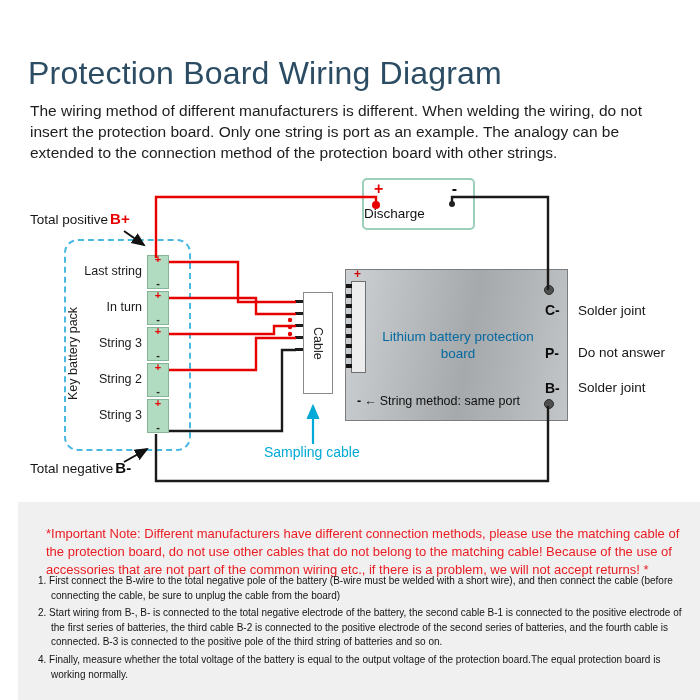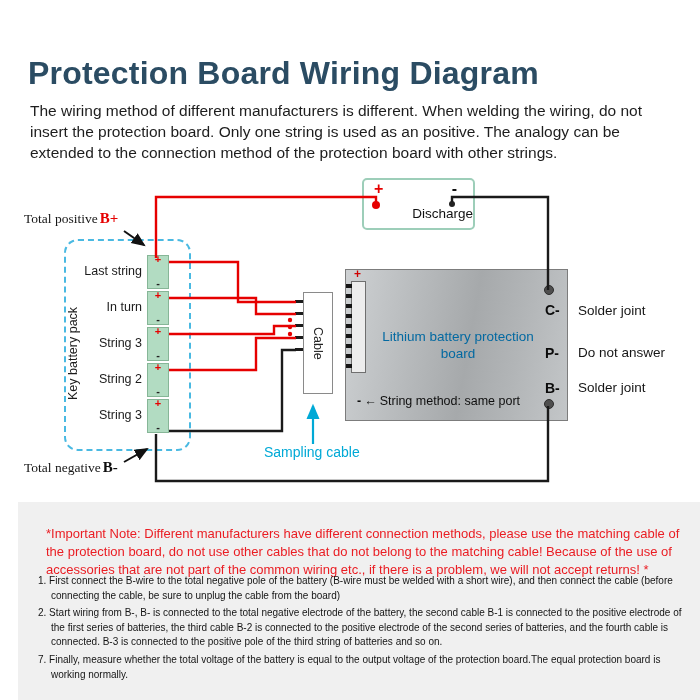--- a/index.html
+++ b/index.html
@@ -1,27 +1,27 @@
 <!DOCTYPE html>
 <html><head>
 <meta charset="utf-8">
 <style>
   html,body{margin:0;padding:0;background:#fff;}
   .page{position:relative;width:700px;height:700px;background:#fff;overflow:hidden;
         font-family:"Liberation Sans",sans-serif;color:#1a1a1a;}
 
-  .title{position:absolute;left:28px;top:34px;font-size:32px;font-weight:700;color:#2b4c63;letter-spacing:.2px;}
+  .title{position:absolute;left:28px;top:34px;font-size:32px;font-weight:400;color:#2b4c63;letter-spacing:.2px;}
   .desc{position:absolute;left:30px;top:84px;width:650px;font-size:15.5px;line-height:21px;color:#1d1d1d;}
 
   
   .discharge{position:absolute;left:362px;top:178px;width:113px;height:52px;background:#fff;
              border:2px solid #9dceb9;border-radius:5px;box-sizing:border-box;}
   .d-plus{position:absolute;left:10px;top:0px;color:#e60000;font-weight:700;font-size:16px;}
   .d-minus{position:absolute;right:16px;top:0px;color:#111;font-weight:700;font-size:16px;}
-  .d-label{position:absolute;left:0;right:0;top:26px;text-align:right;font-size:13.5px;color:#111;}
+  .d-label{position:absolute;left:0;right:0;top:26px;text-align:left;font-size:13.5px;color:#111;}
 
   
   .battpack{position:absolute;left:64px;top:239px;width:127px;height:212px;
             border:2px dashed #49b9e2;border-radius:14px;box-sizing:border-box;}
   .cell{position:absolute;left:147px;width:22px;height:34px;background:#b2dcc2;
         border:1px solid #86b697;box-sizing:border-box;}
   .cell-p{position:absolute;top:-2px;left:0;right:0;text-align:center;color:#e60000;
           font-size:11px;font-weight:700;line-height:11px;}
   .cell-m{position:absolute;bottom:-1px;left:0;right:0;text-align:center;color:#222;
           font-size:11px;font-weight:700;line-height:11px;}
@@ -50,40 +50,40 @@
                font-size:13.5px;line-height:17px;color:#0369a1;}
   .wiring-line{position:absolute;left:357px;top:394px;font-size:12.5px;color:#0f0f0f;
                display:flex;align-items:center;gap:3px;white-space:nowrap;}
   .wl-minus{font-weight:700;}
   .term{position:absolute;left:545px;font-size:14px;font-weight:700;color:#0b0b0b;}
   .sdot{position:absolute;left:544px;width:10px;height:10px;border-radius:50%;
         background:#4e4e4e;border:1px solid #2c2c2c;box-sizing:border-box;}
   .rnote{position:absolute;left:578px;font-size:13.5px;color:#161616;white-space:nowrap;}
 
   
-  .tp,.tn{position:absolute;left:24px;font-size:13.5px;color:#161616;font-family:Liberation Serif, serif;}
+  .tp,.tn{position:absolute;left:30px;font-size:13.5px;color:#161616;}
   .tp{top:210px;} .tn{top:459px;}
   .sym{color:#e60000;font-weight:700;font-size:15px;margin-left:2px;}
   .symn{color:#0d0d0d;font-weight:700;font-size:15px;margin-left:2px;}
 
   
   .bottom{position:absolute;left:0;top:502px;width:700px;height:198px;background:#f0f0f0;margin-left:18px;}
   .note{position:absolute;left:28px;top:10px;width:650px;font-size:13px;line-height:18px;color:#ea1d23;}
   .instructions{position:absolute;left:20px;top:72px;width:652px;font-size:10px;line-height:14.6px;color:#141414;}
   .instructions p{margin:0 0 3px;padding-left:13px;text-indent:-13px;}
 
   svg.wires{position:absolute;left:0;top:0;pointer-events:none;}
 </style>
 </head>
 <body>
 
 <div class="page">
 
   <h1 class="title">Protection Board Wiring Diagram</h1>
-  <p class="desc">The wiring method of different manufacturers is different. When welding the wiring, do not insert the protection board. Only one string is used as an positive. The analogy can be extended to the connection method of the protection board with other strings.</p>
+  <p class="desc">The wiring method of different manufacturers is different. When welding the wiring, do not insert the protection board. Only one string is port as an example. The analogy can be extended to the connection method of the protection board with other strings.</p>
 
   <div class="discharge">
     <span class="d-plus">+</span>
     <span class="d-minus">-</span>
     <div class="d-label">Discharge</div>
   </div>
 
   <div class="tp">
     <span>Total positive</span><span class="sym">B+</span>
   </div>
@@ -147,21 +147,21 @@
 
   <div class="rnote" style="top:303px">Solder joint</div>
   <div class="rnote" style="top:345px">Do not answer</div>
   <div class="rnote" style="top:380px">Solder joint</div>
 
   <div class="bottom">
     <p class="note">*Important Note: Different manufacturers have different connection methods, please use the matching cable of the protection board, do not use other cables that do not belong to the matching cable! Because of the use of accessories that are not part of the common wiring etc., if there is a problem, we will not accept returns! *</p>
     <div class="instructions">
       <p>1. First connect the B-wire to the total negative pole of the battery (B-wire must be welded with a short wire), and then connect the cable (before connecting the cable, be sure to unplug the cable from the board)</p>
       <p>2. Start wiring from B-, B- is connected to the total negative electrode of the battery, the second cable B-1 is connected to the positive electrode of the first series of batteries, the third cable B-2 is connected to the positive electrode of the second series of batteries, and the fourth cable is connected. B-3 is connected to the positive pole of the third string of batteries and so on.</p>
-      <p>7. Finally, measure whether the total voltage of the battery is equal to the output voltage of the protection board.The equal protection board is working normally.</p>
+      <p>4. Finally, measure whether the total voltage of the battery is equal to the output voltage of the protection board.The equal protection board is working normally.</p>
     </div>
   </div>
 
   <svg class="wires" width="700" height="700" viewBox="0 0 700 700">
     <defs>
       <marker id="ab" markerWidth="9" markerHeight="8" refX="6" refY="3" orient="auto">
         <path d="M0,0 L7,3 L0,6 Z" fill="#111"></path>
       </marker>
       <marker id="ac" markerWidth="9" markerHeight="8" refX="6" refY="3" orient="auto">
         <path d="M0,0 L7,3 L0,6 Z" fill="#00a9d6"></path>

